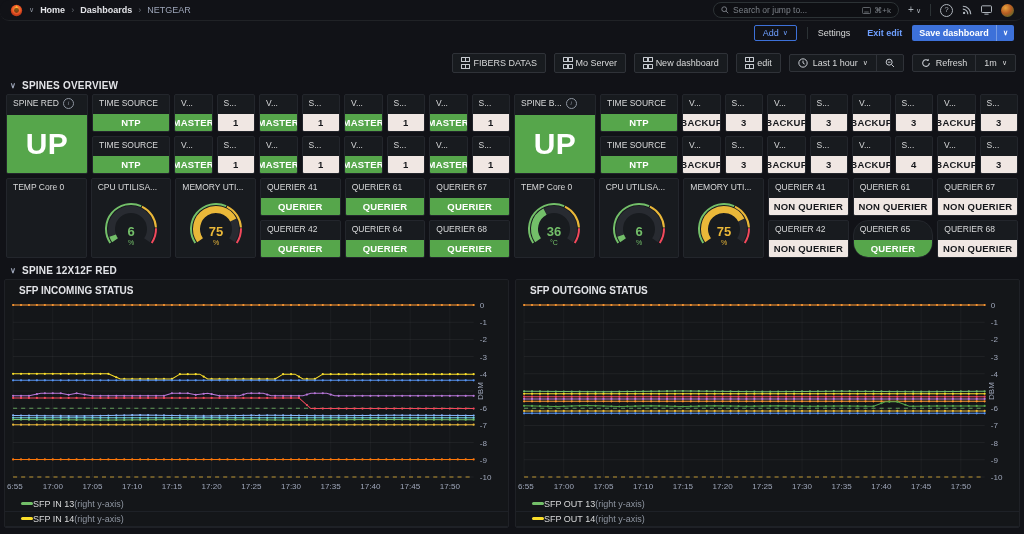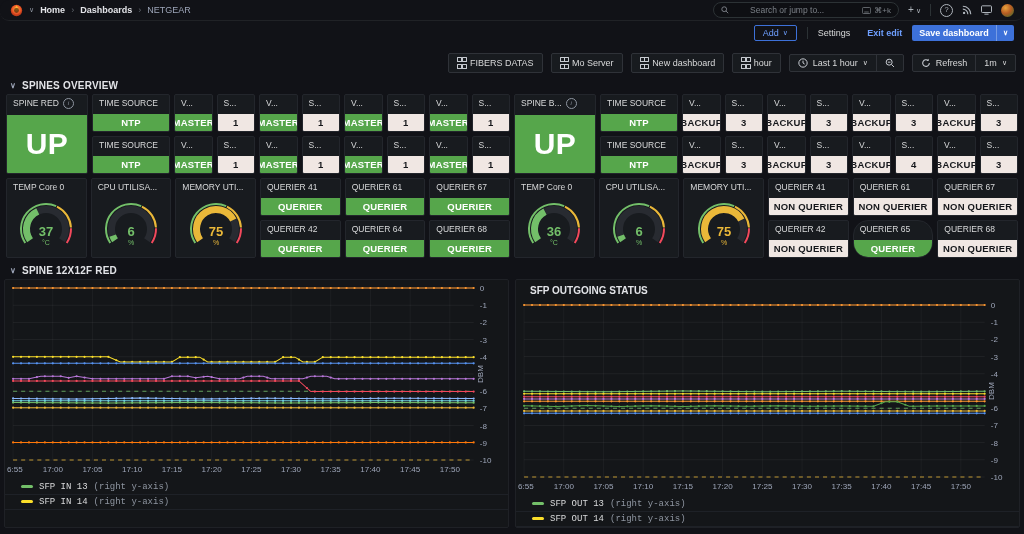--- a/index.html
+++ b/index.html
@@ -7,21 +7,21 @@
        font-family:"Liberation Sans",sans-serif;color:#d8d9da;-webkit-font-smoothing:antialiased;}
   
   .topnav{height:20px;display:flex;align-items:center;justify-content:space-between;
           padding:0 10px;border-bottom:1px solid #202226;background:#111217;border-radius:9px;}
   .tn-left{display:flex;align-items:center;gap:6px;font-size:9px;}
   .crumb{color:#e3e4e8;font-weight:bold;cursor:pointer;}
   .crumb.dim{color:#9da5b8;font-weight:normal;}
   .crumb-sep{color:#62676e;font-size:9px;}
   .logo-caret{color:#8e95a0;font-size:7px;}
   .tn-right{display:flex;align-items:center;gap:9px;}
-  .search-pill{display:flex;align-items:center;gap:21px;width:170px;height:14px;border:1px solid #2c3235;
+  .search-pill{display:flex;align-items:center;gap:4px;width:170px;height:14px;border:1px solid #2c3235;
                border-radius:8px;background:#0e0f13;padding:0 7px;font-size:8.5px;color:#7b8087;}
   .search-pill .ph{flex:1;}
   .kbd-hint{display:flex;align-items:center;gap:3px;color:#7b8087;font-size:8px;}
   .tn-icon{color:#aeb4bb;font-size:10px;line-height:1;display:flex;align-items:center;cursor:pointer;}
   .vdiv{width:1px;height:12px;background:#2c3235;}
   .avatar{width:13px;height:13px;border-radius:50%;
           background:radial-gradient(circle at 35% 30%,#e8a33d 0%,#b65c23 45%,#4a6b2a 90%);}
   .qcircle{width:11px;height:11px;border:1px solid #aeb4bb;border-radius:50%;font-size:7.5px;
            display:flex;align-items:center;justify-content:center;color:#aeb4bb;}
   
@@ -62,22 +62,22 @@
   .tile.light{background:#f0e7e3;color:#15171b;}
   .bigval{font-size:30px;letter-spacing:.5px;}
   .gauge-wrap{flex:1;display:flex;align-items:center;justify-content:center;}
   
   .charts{display:grid;grid-template-columns:1fr 1fr;gap:6px;margin:2px 4px 0 4px;}
   .chart-panel{background:#141619;border:1px solid #1f2126;border-radius:2px;overflow:hidden;}
   .ctitle{font-size:10px;font-weight:bold;color:#e3e4e8;padding:5px 4px 1px 14px;white-space:nowrap;cursor:pointer;}
   .legend{margin-top:0px;}
   .lhead{color:#6e9fff;font-size:9px;font-weight:bold;padding:1px 0 2px 26px;border-bottom:1px solid #1e2127;cursor:pointer;}
   .charts .chart-panel:nth-child(1) .lhead{padding-left:88px;}
-  .lrow{display:flex;align-items:center;gap:6px;padding:2px 0 2px 16px;font-size:9px;color:#d8d9da;
-        border-bottom:1px solid #1e2127;cursor:pointer;font-family:Liberation Mono, monospace;}
+  .lrow{display:flex;align-items:center;gap:0;padding:2px 0 2px 16px;font-size:9px;color:#d8d9da;
+        border-bottom:1px solid #1e2127;cursor:pointer;}
   .lswatch{width:12px;height:3px;border-radius:2px;flex:0 0 auto;}
   .lsuffix{color:#8e95a0;}
   svg text{font-family:"Liberation Sans",sans-serif;}
 </style>
 </head>
 <body>
 
 <div class="app">
 
   <div class="topnav">
@@ -184,21 +184,21 @@
         </span>
         <span>New dashboard</span>
       </span>
     <span class="tb-btn">
         <span class="appsq">
           <i></i>
           <i></i>
           <i></i>
           <i></i>
         </span>
-        <span>hour</span>
+        <span>edit</span>
       </span>
     <span class="tb-group">
       <span class="tb-seg">
         <svg width="10" height="10" viewBox="0 0 12 12">
             <circle cx="6" cy="6" r="5" fill="none" stroke="#c7cbd1" stroke-width="1.2"></circle>
             <path d="M6 3.2 V6 L8 7.3" fill="none" stroke="#c7cbd1" stroke-width="1.2"></path>
           </svg>
         <span>Last 1 hour</span>
           <span class="caret-sm">∨</span>
       </span>
@@ -390,31 +390,20 @@
           <div class="ptitle">S...</div>
           <div class="tile light">3</div>
         </div>
       </div>
   </div>
 
   <div class="ovrow" style="margin-top:4px;">
     <div class="ghalf" id="g-left">
         <div class="panel" style="grid-area: 1 / 1 / 3 / 2;">
           <div class="ptitle">TEMP Core 0</div>
-          <div class="gauge-wrap">
-            <svg width="74" height="50" viewBox="0 0 74 50">
-              <path d="M 16.274060686123953 40.97982258676867 A 25 25 0 0 1 47.16841607689501 4.16136355893498" stroke="#73BF69" stroke-width="2" fill="none"></path>
-              <path d="M 47.959278669726935 4.530148842520823 A 25 25 0 0 1 61.953369960546674 25.473786511628578" stroke="#EAB839" stroke-width="2" fill="none"></path>
-              <path d="M 61.991433124388934 26.34557629230317 A 25 25 0 0 1 57.72593931387604 40.97982258676868" stroke="#F2495C" stroke-width="2" fill="none"></path>
-              <path d="M 21.026535136364657 38.184740508845394 A 19.5 19.5 0 1 1 52.97346486363534 38.184740508845394" stroke="#282b31" stroke-width="7" fill="none"></path>
-              <path d="M 21.026535136364657 38.184740508845394 A 19.5 19.5 0 0 1 28.758943896056365 9.326998152785325" stroke="#73BF69" stroke-width="7" fill="none"></path>
-              <text x="37" y="34" text-anchor="middle" font-size="13" font-weight="bold" fill="#73BF69">37</text>
-              <text x="37" y="43" text-anchor="middle" font-size="7" fill="#73BF69">°C</text>
-            </svg>
-          </div>
         </div>
         <div class="panel" style="grid-area: 1 / 2 / 3 / 3;">
           <div class="ptitle">CPU UTILISA...</div>
           <div class="gauge-wrap">
             <svg width="74" height="50" viewBox="0 0 74 50">
               <path d="M 16.274060686123953 40.97982258676867 A 25 25 0 0 1 47.16841607689501 4.16136355893498" stroke="#73BF69" stroke-width="2" fill="none"></path>
               <path d="M 47.959278669726935 4.530148842520823 A 25 25 0 0 1 61.953369960546674 25.473786511628578" stroke="#EAB839" stroke-width="2" fill="none"></path>
               <path d="M 61.991433124388934 26.34557629230317 A 25 25 0 0 1 57.72593931387604 40.97982258676868" stroke="#F2495C" stroke-width="2" fill="none"></path>
               <path d="M 21.026535136364657 38.184740508845394 A 19.5 19.5 0 1 1 52.97346486363534 38.184740508845394" stroke="#282b31" stroke-width="7" fill="none"></path>
               <path d="M 21.026535136364657 38.184740508845394 A 19.5 19.5 0 0 1 18.675993894674786 33.66939279485054" stroke="#73BF69" stroke-width="7" fill="none"></path>
@@ -531,21 +520,21 @@
         </div>
       </div>
   </div>
 
   <div class="sec-header">
     <span class="sec-chev">∨</span>
     <span>SPINE 12X12F RED</span>
   </div>
 
   <div class="charts" id="charts">
-      <div class="chart-panel"><svg width="100%" height="196" viewBox="0 0 498 196" preserveAspectRatio="none">
+      <div class="chart-panel"><div class="ctitle">SFP INCOMING STATUS</div><svg width="100%" height="196" viewBox="0 0 498 196" preserveAspectRatio="none">
           <line x1="8" x2="464" y1="8" y2="8" stroke="rgba(255,255,255,0.05)"></line>
           <line x1="8" x2="464" y1="25.2" y2="25.2" stroke="rgba(255,255,255,0.05)"></line>
           <line x1="8" x2="464" y1="42.4" y2="42.4" stroke="rgba(255,255,255,0.05)"></line>
           <line x1="8" x2="464" y1="59.6" y2="59.6" stroke="rgba(255,255,255,0.05)"></line>
           <line x1="8" x2="464" y1="76.8" y2="76.8" stroke="rgba(255,255,255,0.05)"></line>
           <line x1="8" x2="464" y1="94" y2="94" stroke="rgba(255,255,255,0.05)"></line>
           <line x1="8" x2="464" y1="111.2" y2="111.2" stroke="rgba(255,255,255,0.05)"></line>
           <line x1="8" x2="464" y1="128.39999999999998" y2="128.39999999999998" stroke="rgba(255,255,255,0.05)"></line>
           <line x1="8" x2="464" y1="145.6" y2="145.6" stroke="rgba(255,255,255,0.05)"></line>
           <line x1="8" x2="464" y1="162.8" y2="162.8" stroke="rgba(255,255,255,0.05)"></line>

